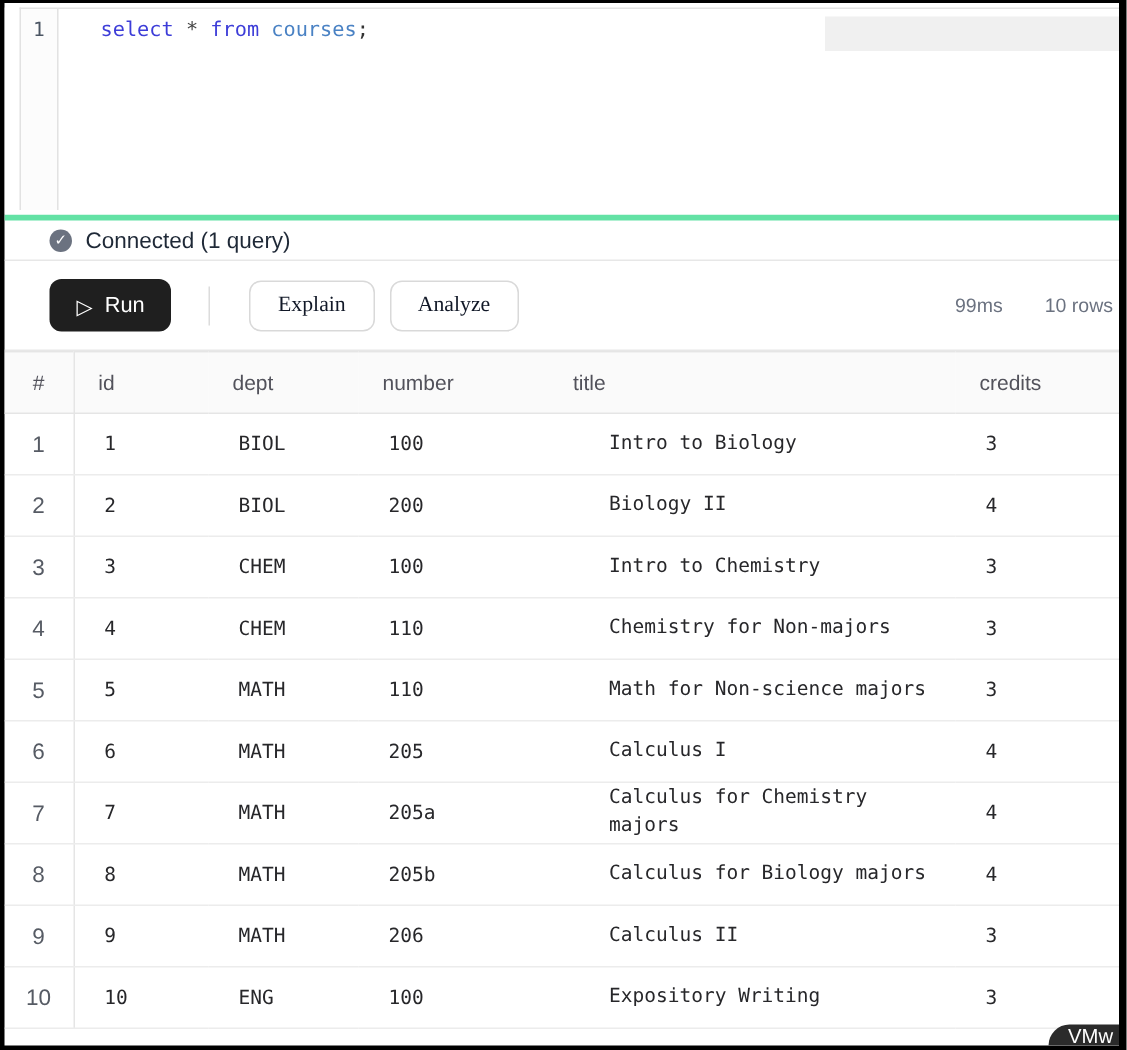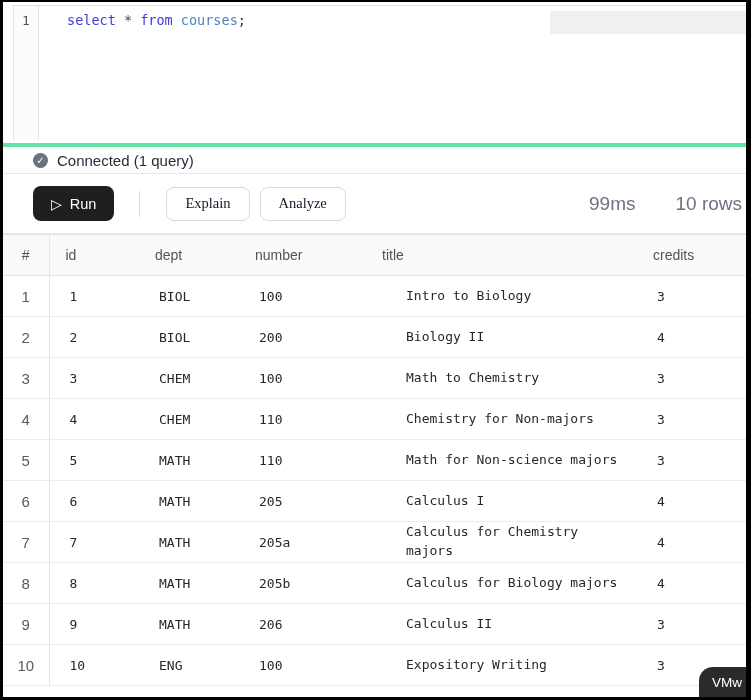--- a/index.html
+++ b/index.html
@@ -69,22 +69,22 @@
   .play-glyph { font-size: 14px; line-height: 1; }
   .v-divider { width: 1px; height: 26px; background: #dcdcdc; margin: 0 26px 0 25px; }
   .btn-secondary {
     background: #ffffff; color: #111827;
     border: 1px solid #d9d9d9; border-radius: 8px;
     height: 34px; padding: 0 18px; font-size: 14.5px;
     font-family: Liberation Serif, serif; cursor: pointer;
   }
   .btn-secondary + .btn-secondary { margin-left: 10px; }
   .toolbar-stats {
-    margin-left: auto; display: flex; gap: 40px;
-    font-size: 19px; color: #6b7280; white-space: nowrap;
+    margin-left: auto; display: flex; gap: 28px;
+    font-size: 13px; color: #6b7280; white-space: nowrap;
   }
   
   table.results {
     width: 100%; border-collapse: collapse; table-layout: fixed;
     border-top: 1px solid #e5e5e5;
   }
   col.c0 { width: 46px; } col.c1 { width: 90px; } col.c2 { width: 100px; }
   col.c3 { width: 127px; } col.c4 { width: 271px; } col.c5 { width: auto; }
   thead th {
     height: 41px; background: #fafafa;
@@ -103,21 +103,21 @@
     font-family: "Liberation Sans", sans-serif;
     font-size: 15px; color: #565b64;
     text-align: center; padding-left: 0;
     border-right: 1px solid #e5e5e5;
   }
   td.c-title .title-inner { display: block; max-width: 218px; line-height: 1.45; margin-left: 20px; }
   
   .vm-badge {
     position: absolute; right: 0; bottom: 0;
     background: #2b2b2b; color: #ffffff;
-    font-size: 13.5px; height: 30px; width: 47px;
+    font-size: 13.5px; height: 14px; width: 47px;
     border-top-left-radius: 14px;
     display: flex; align-items: center;
     padding-left: 13px; overflow: hidden; white-space: nowrap;
   }
 </style>
 </head>
 <body>
 
 <div class="editor">
   <div class="editor-frame">
@@ -191,21 +191,21 @@
           <span class="title-inner">Biology II</span>
         </td>
       <td>4</td>
     </tr>
     <tr>
       <td class="c-num">3</td>
       <td>3</td>
       <td>CHEM</td>
       <td>100</td>
       <td class="c-title">
-          <span class="title-inner">Math to Chemistry</span>
+          <span class="title-inner">Intro to Chemistry</span>
         </td>
       <td>3</td>
     </tr>
     <tr>
       <td class="c-num">4</td>
       <td>4</td>
       <td>CHEM</td>
       <td>110</td>
       <td class="c-title">
           <span class="title-inner">Chemistry for Non-majors</span>

